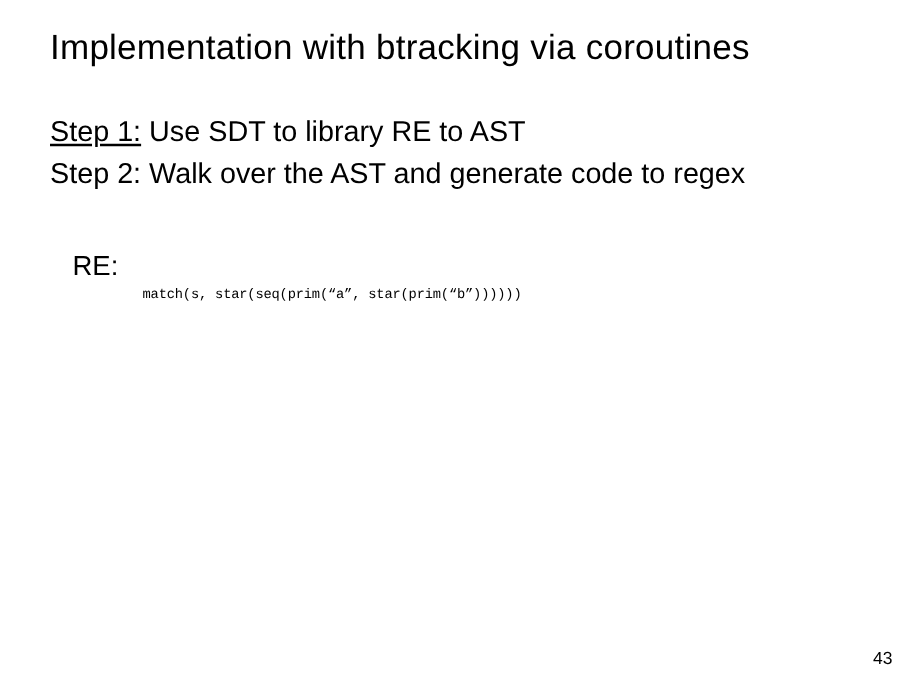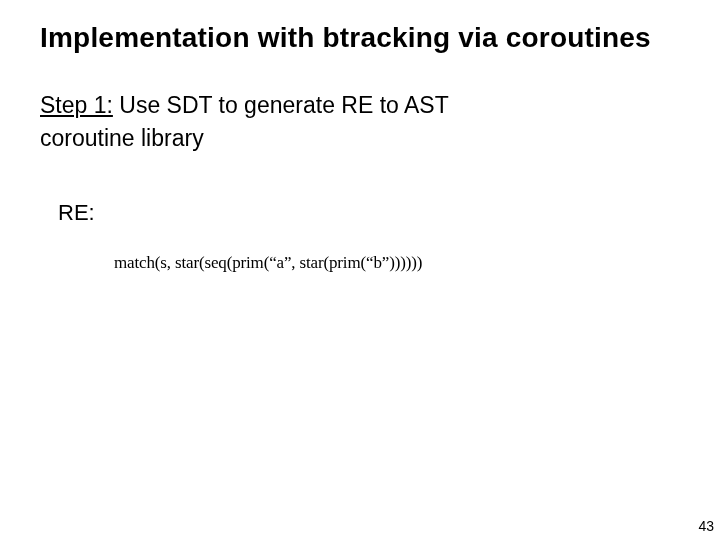--- a/index.html
+++ b/index.html
@@ -12,21 +12,21 @@
     color: #000;
     overflow: hidden;
     position: relative;
   }
   .slide {
     box-sizing: border-box;
     padding: 22px 40px 0 40px;
   }
   .title {
     font-size: 28px;
-    font-weight: 700;
+    font-weight: 400;
     margin: 0 0 36px 0;
     letter-spacing: 0.2px;
   }
   .body-text {
     font-size: 23px;
     line-height: 1.35;
     font-weight: 400;
     margin: 0;
   }
   .body-text p {
@@ -44,45 +44,45 @@
   .sub-row {
     display: flex;
   }
   .sub-label {
     width: 100px;
     flex-shrink: 0;
   }
   .sub-value {
   }
   .code-line {
-    font-family: Liberation Serif, serif;
-    font-size: 17px;
-    margin-top: 22px;
+    font-family: Liberation Mono, monospace;
+    font-size: 11px;
+    margin-top: 0;
     padding-left: 56px;
     white-space: nowrap;
     letter-spacing: -0.15px;
   }
   .page-number {
     position: absolute;
     right: 6px;
     bottom: 6px;
     font-size: 14px;
     color: #000;
   }
 </style>
 </head>
 <body>
 
 <div class="slide">
   <h1 class="title">Implementation with btracking via coroutines</h1>
 
   <div class="body-text">
-    <p><u>Step 1:</u><span> Use SDT to generate RE to AST</span></p>
+    <p><u>Step 1:</u><span> Use SDT to library RE to AST</span></p>
     <div class="p-spacer"></div>
-    <p>coroutine library</p>
+    <p>Step 2:  Walk over the AST and generate code to regex</p>
   </div>
 
   <div class="sub-section">
     <div class="sub-row">
       <span class="sub-label">RE:</span>
     </div>
     <div class="code-line">match(s, star(seq(prim(“a”,  star(prim(“b”))))))</div>
   </div>
 </div>
 

